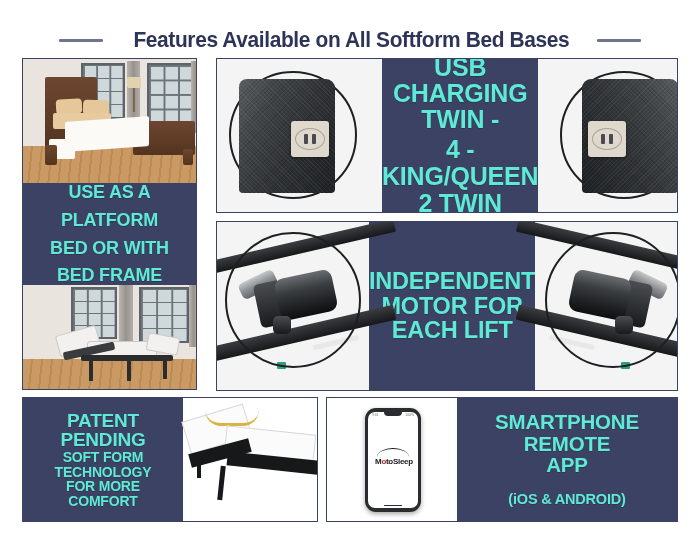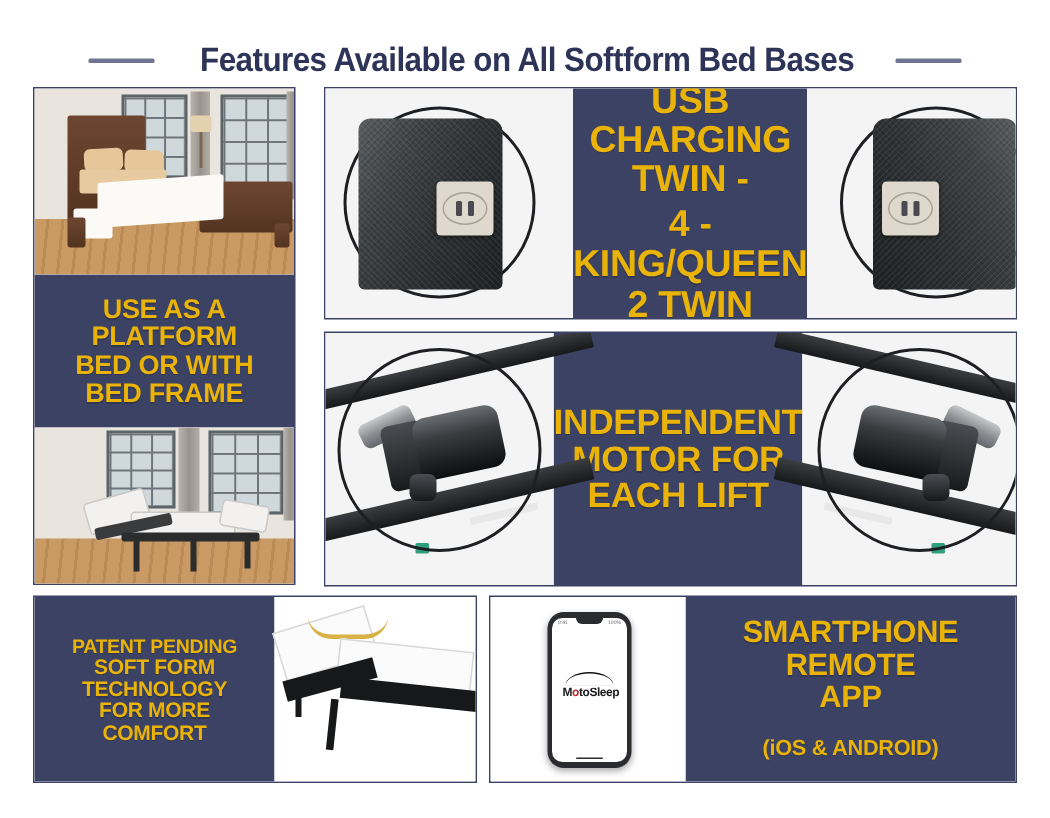--- a/index.html
+++ b/index.html
@@ -26,34 +26,34 @@
   }
 
   
   .card {
     position: absolute; background: #ffffff;
     border: 1.5px solid #3b4264; overflow: hidden;
   }
   .navy { background: #3b4264; }
 
   .panel-text {
-    color: #eab308; font-weight: bold; text-align: center;
+    color: #5eead4; font-weight: bold; text-align: center;
     line-height: 1.04; letter-spacing: -0.2px;
     text-shadow: 0 1px 0 rgba(0,0,0,0.18);
   }
   .sub { font-size: 13.5px; line-height: 1.08; margin-top: 4px; }
 
   
   #card-platform { left: 22px; top: 58px; width: 175px; height: 332px; }
   .lc-img { position: relative; width: 100%; overflow: hidden; }
   #img-bed-frame { height: 124px; }
   #img-adjustable { height: 106px; }
   .lc-caption {
     height: 102px; display: flex; flex-direction: column;
-    align-items: center; justify-content: center;
+    align-items: center; justify-content: space-between;
   }
   .lc-caption .panel-text { font-size: 18px; }
 
   
   .scene { position: absolute; inset: 0; background: #efeae4; }
   .scene .wall { position: absolute; left: 0; top: 0; width: 100%; height: 72%; background: #e9e4dd; }
   .scene .floor2 {
     position: absolute; left: 0; bottom: 0; width: 100%; height: 30%;
     background: repeating-linear-gradient(96deg, #c99a63 0 8px, #bc8b55 8px 10px);
   }
@@ -134,21 +134,21 @@
   .greentab { position: absolute; background: #2fa07a; border-radius: 1px; }
   .whitetab { position: absolute; background: #e8e8e8; border-radius: 1px; }
 
   
   #card-softform { left: 22px; top: 397px; width: 296px; height: 125px; }
   .sf-wrap { display: flex; height: 100%; }
   .sf-text {
     flex: 0 0 160px; display: flex; flex-direction: column;
     align-items: center; justify-content: center;
   }
-  .sf-text .line1 { font-size: 13px; }
+  .sf-text .line1 { font-size: 19px; }
   .sf-text .big { font-size: 14px; }
   .sf-img { flex: 1; position: relative; background: #fff; }
   .sf-white { position: absolute; background: #fbfbfb; border: 1px solid #d8d8d8; }
   .sf-black { position: absolute; background: #17181a; }
   .sf-gold { position: absolute; border-bottom: 3px solid #d9b245; border-radius: 0 0 40px 40px; }
 
   
   #card-phone { left: 326px; top: 397px; width: 352px; height: 125px; }
   .ph-wrap { display: flex; height: 100%; }
   .ph-img { flex: 0 0 130px; position: relative; background: #fff; }

